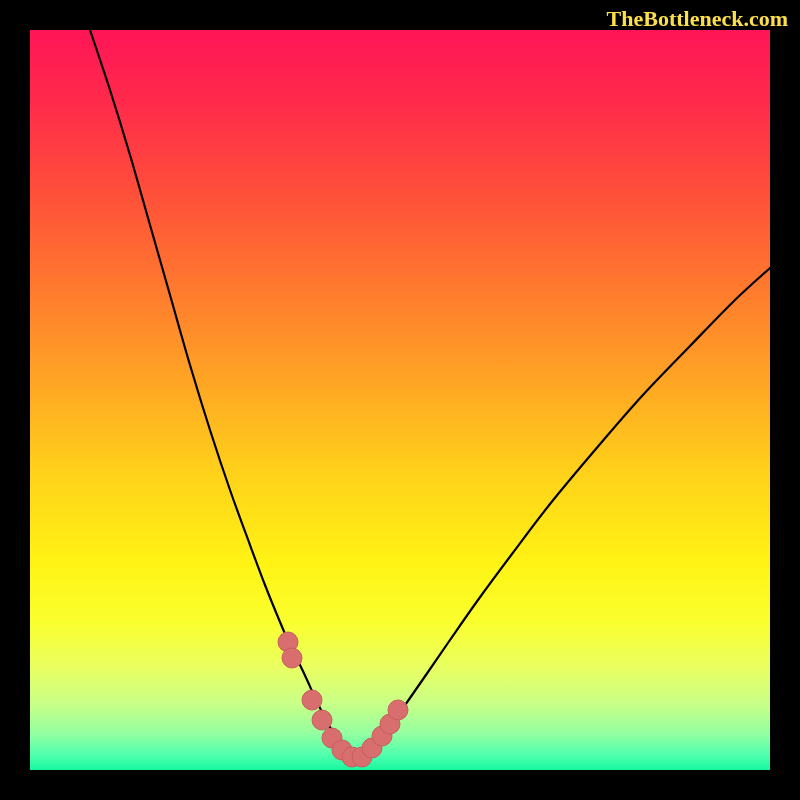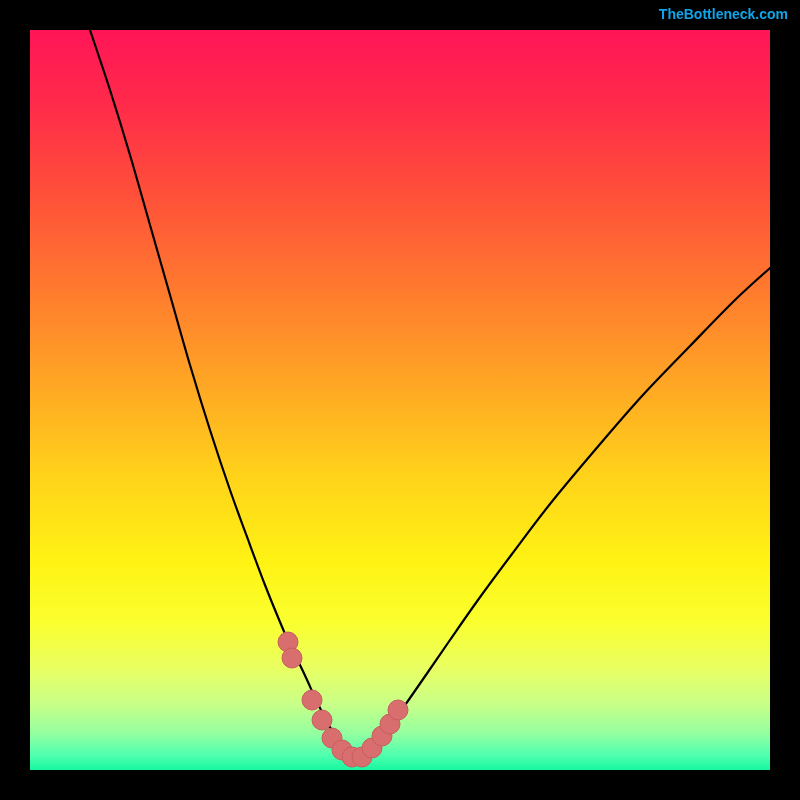--- a/index.html
+++ b/index.html
@@ -30,24 +30,24 @@
     position: absolute;
     left: 0;
     top: 0;
     width: 100%;
     height: 100%;
   }
   .watermark {
     position: absolute;
     top: 6px;
     right: 12px;
-    font-family: Liberation Sans, sans-serif;
-    font-size: 14px;
+    font-family: Liberation Serif, serif;
+    font-size: 22px;
     font-weight: 600;
-    color: #0ea5e9;
+    color: #fde047;
     user-select: none;
   }
   svg.curves {
     position: absolute;
     left: 0;
     top: 0;
     width: 100%;
     height: 100%;
   }
 </style>

